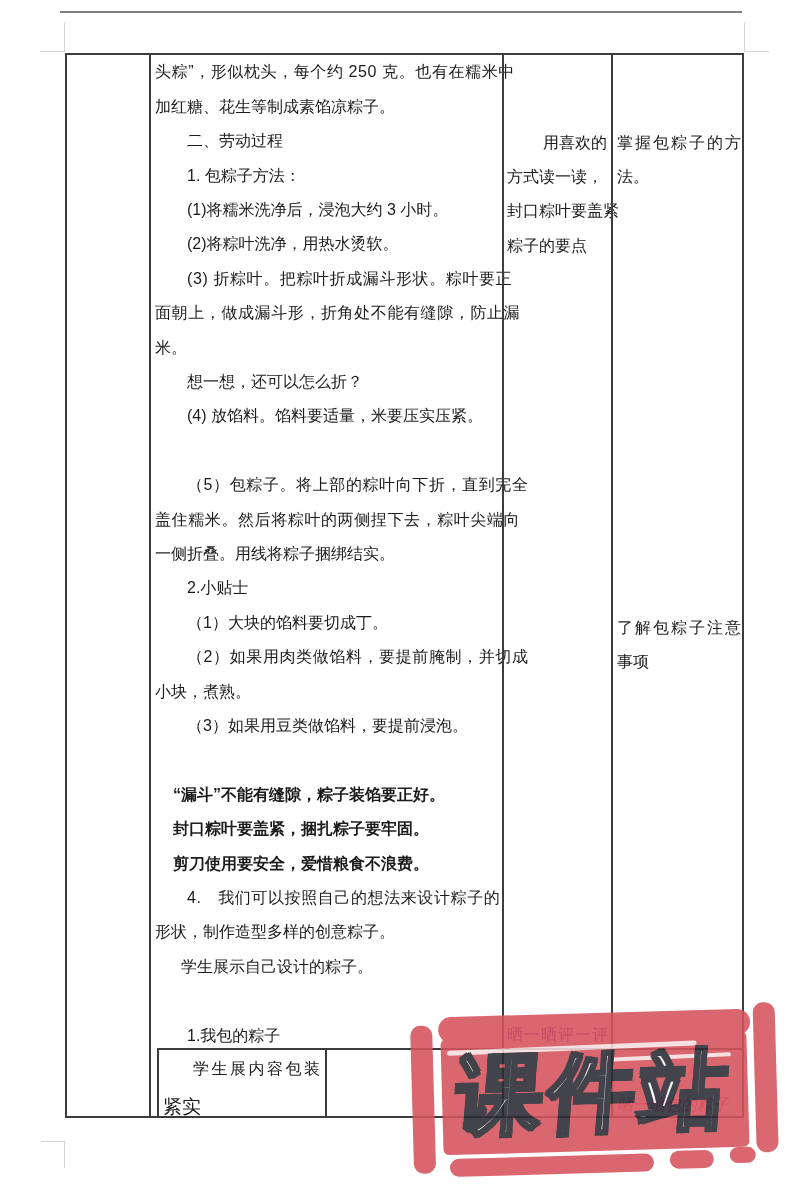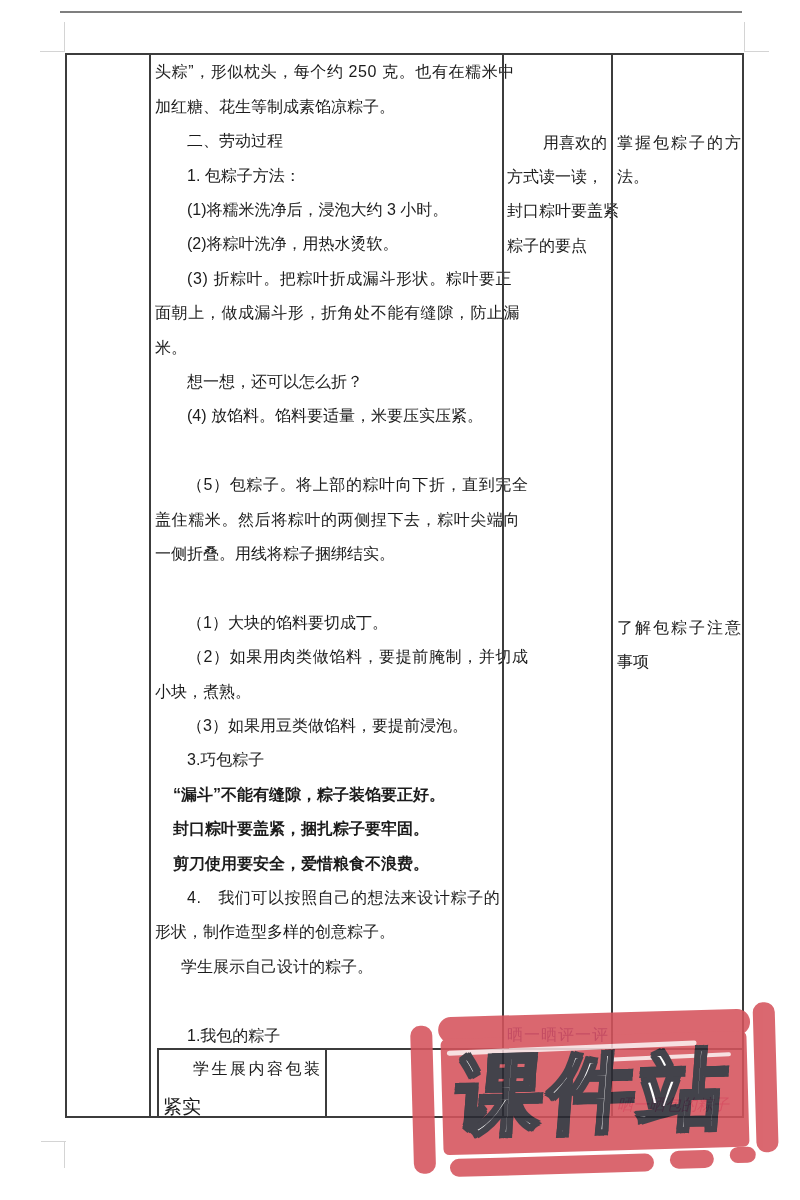--- a/index.html
+++ b/index.html
@@ -70,25 +70,25 @@
   <div class="ln i2" style="top:200px">(1)将糯米洗净后，浸泡大约 3 小时。</div>
   <div class="ln i2" style="top:234px">(2)将粽叶洗净，用热水烫软。</div>
   <div class="ln i2 j" style="top:269px">(3) 折粽叶。把粽叶折成漏斗形状。粽叶要正</div>
   <div class="ln j" style="top:303px">面朝上，做成漏斗形，折角处不能有缝隙，防止漏</div>
   <div class="ln" style="top:338px">米。</div>
   <div class="ln i2" style="top:372px">想一想，还可以怎么折？</div>
   <div class="ln i2" style="top:406px">(4) 放馅料。馅料要适量，米要压实压紧。</div>
   <div class="ln i2 j" style="top:475px">（5）包粽子。将上部的粽叶向下折，直到完全</div>
   <div class="ln j" style="top:510px">盖住糯米。然后将粽叶的两侧捏下去，粽叶尖端向</div>
   <div class="ln" style="top:544px">一侧折叠。用线将粽子捆绑结实。</div>
+  <div class="ln i2" style="top:578px">2.小贴士</div>
   <div class="ln i2" style="top:613px">（1）大块的馅料要切成丁。</div>
   <div class="ln i2 j" style="top:647px">（2）如果用肉类做馅料，要提前腌制，并切成</div>
   <div class="ln" style="top:682px">小块，煮熟。</div>
   <div class="ln i2" style="top:716px">（3）如果用豆类做馅料，要提前浸泡。</div>
-  <div class="ln i2" style="top:750px">3.巧包粽子</div>
   <div class="ln i1" style="top:785px">“漏斗”不能有缝隙，粽子装馅要正好。</div>
   <div class="ln i1" style="top:819px">封口粽叶要盖紧，捆扎粽子要牢固。</div>
   <div class="ln i1" style="top:854px">剪刀使用要安全，爱惜粮食不浪费。</div>
   <div class="ln i2 j" style="top:888px">4.　我们可以按照自己的想法来设计粽子的</div>
   <div class="ln" style="top:922px">形状，制作造型多样的创意粽子。</div>
   <div class="ln i1b" style="top:957px">学生展示自己设计的粽子。</div>
   <div class="ln i2" style="top:1026px">1.我包的粽子</div>
 
   <div class="c3 right" style="top:133px">用喜欢的</div>
   <div class="c3" style="top:167px">方式读一读，</div>

